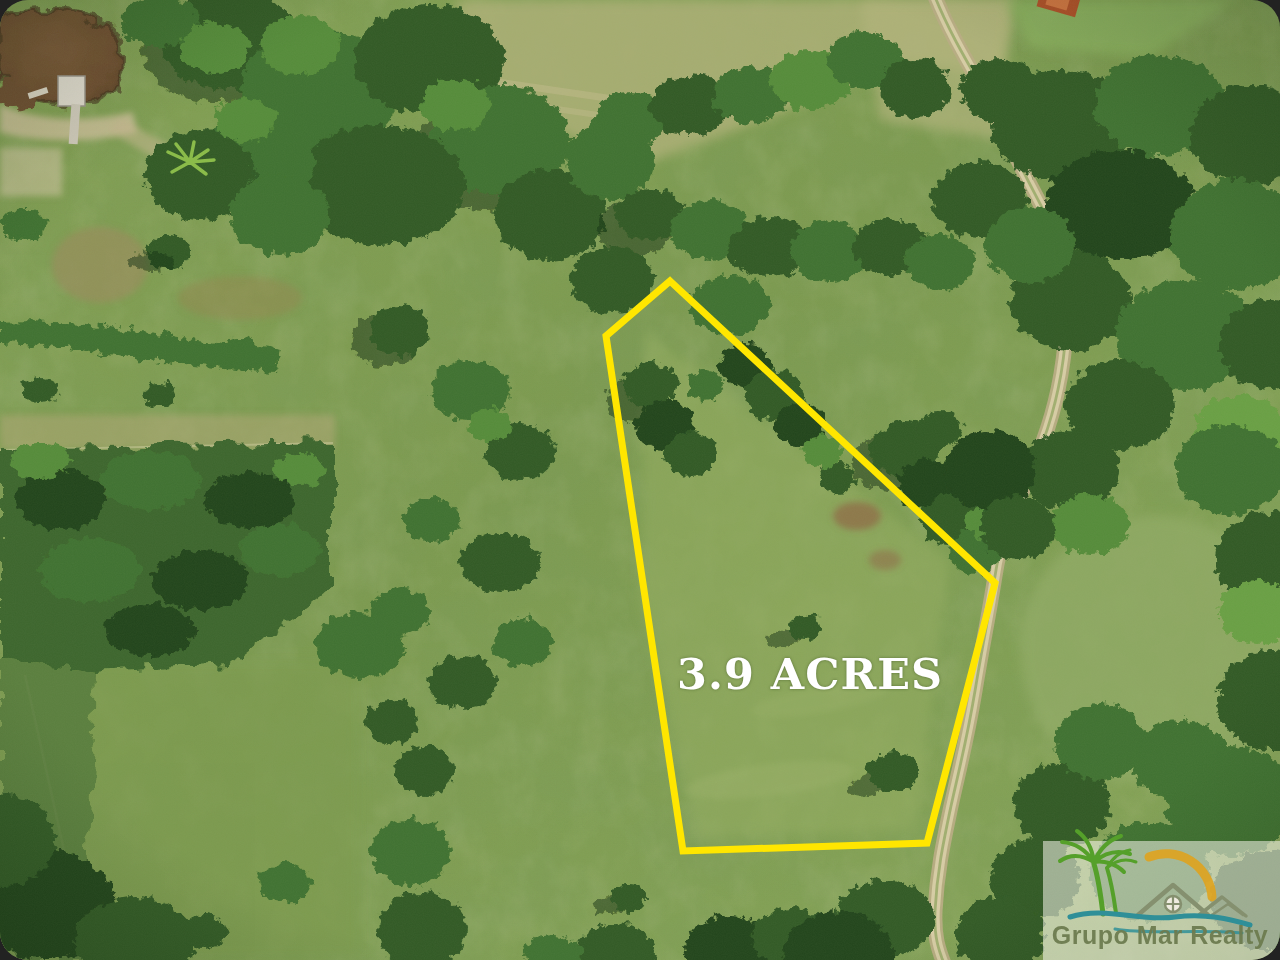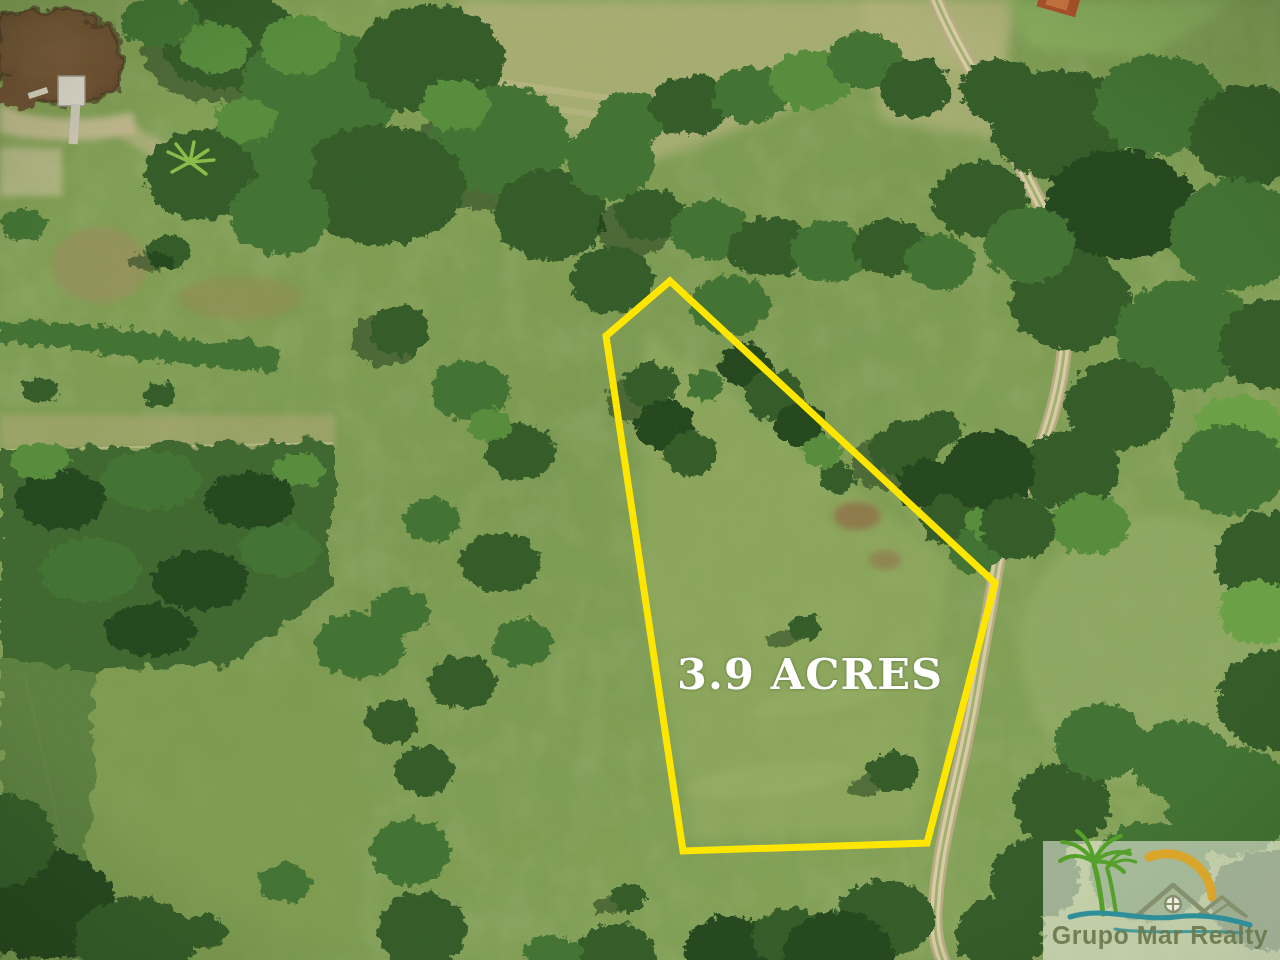--- a/index.html
+++ b/index.html
@@ -1,16 +1,16 @@
 <!DOCTYPE html>
 <html><head>
 <meta charset="utf-8">
 <style>
   html,body{margin:0;padding:0;background:#222;}
-  .stage{width:1280px;height:960px;position:relative;overflow:hidden;font-family:"Liberation Sans",sans-serif;}
+  .stage{width:1280px;height:960px;position:relative;overflow:hidden;font-family:"Liberation Sans",sans-serif;border-radius:28px;}
   .stage svg{display:block;width:1280px;height:960px;}
   
   .t1{fill:#24451c;} .t2{fill:#315a27;} .t3{fill:#417231;} .t4{fill:#568c3a;} .t5{fill:#6ba044;}
   .sh{fill:#16300f;opacity:.5;}
   .acreage{font-family:"DejaVu Serif","Liberation Serif",serif;font-weight:bold;font-size:43px;letter-spacing:1px;
            text-shadow:0 0 3px rgba(40,60,20,.5);}
   .logo-text{font-family:"Liberation Sans",sans-serif;font-weight:bold;font-size:25px;letter-spacing:.5px;opacity:.95;}
 </style>
 </head>
 <body>

